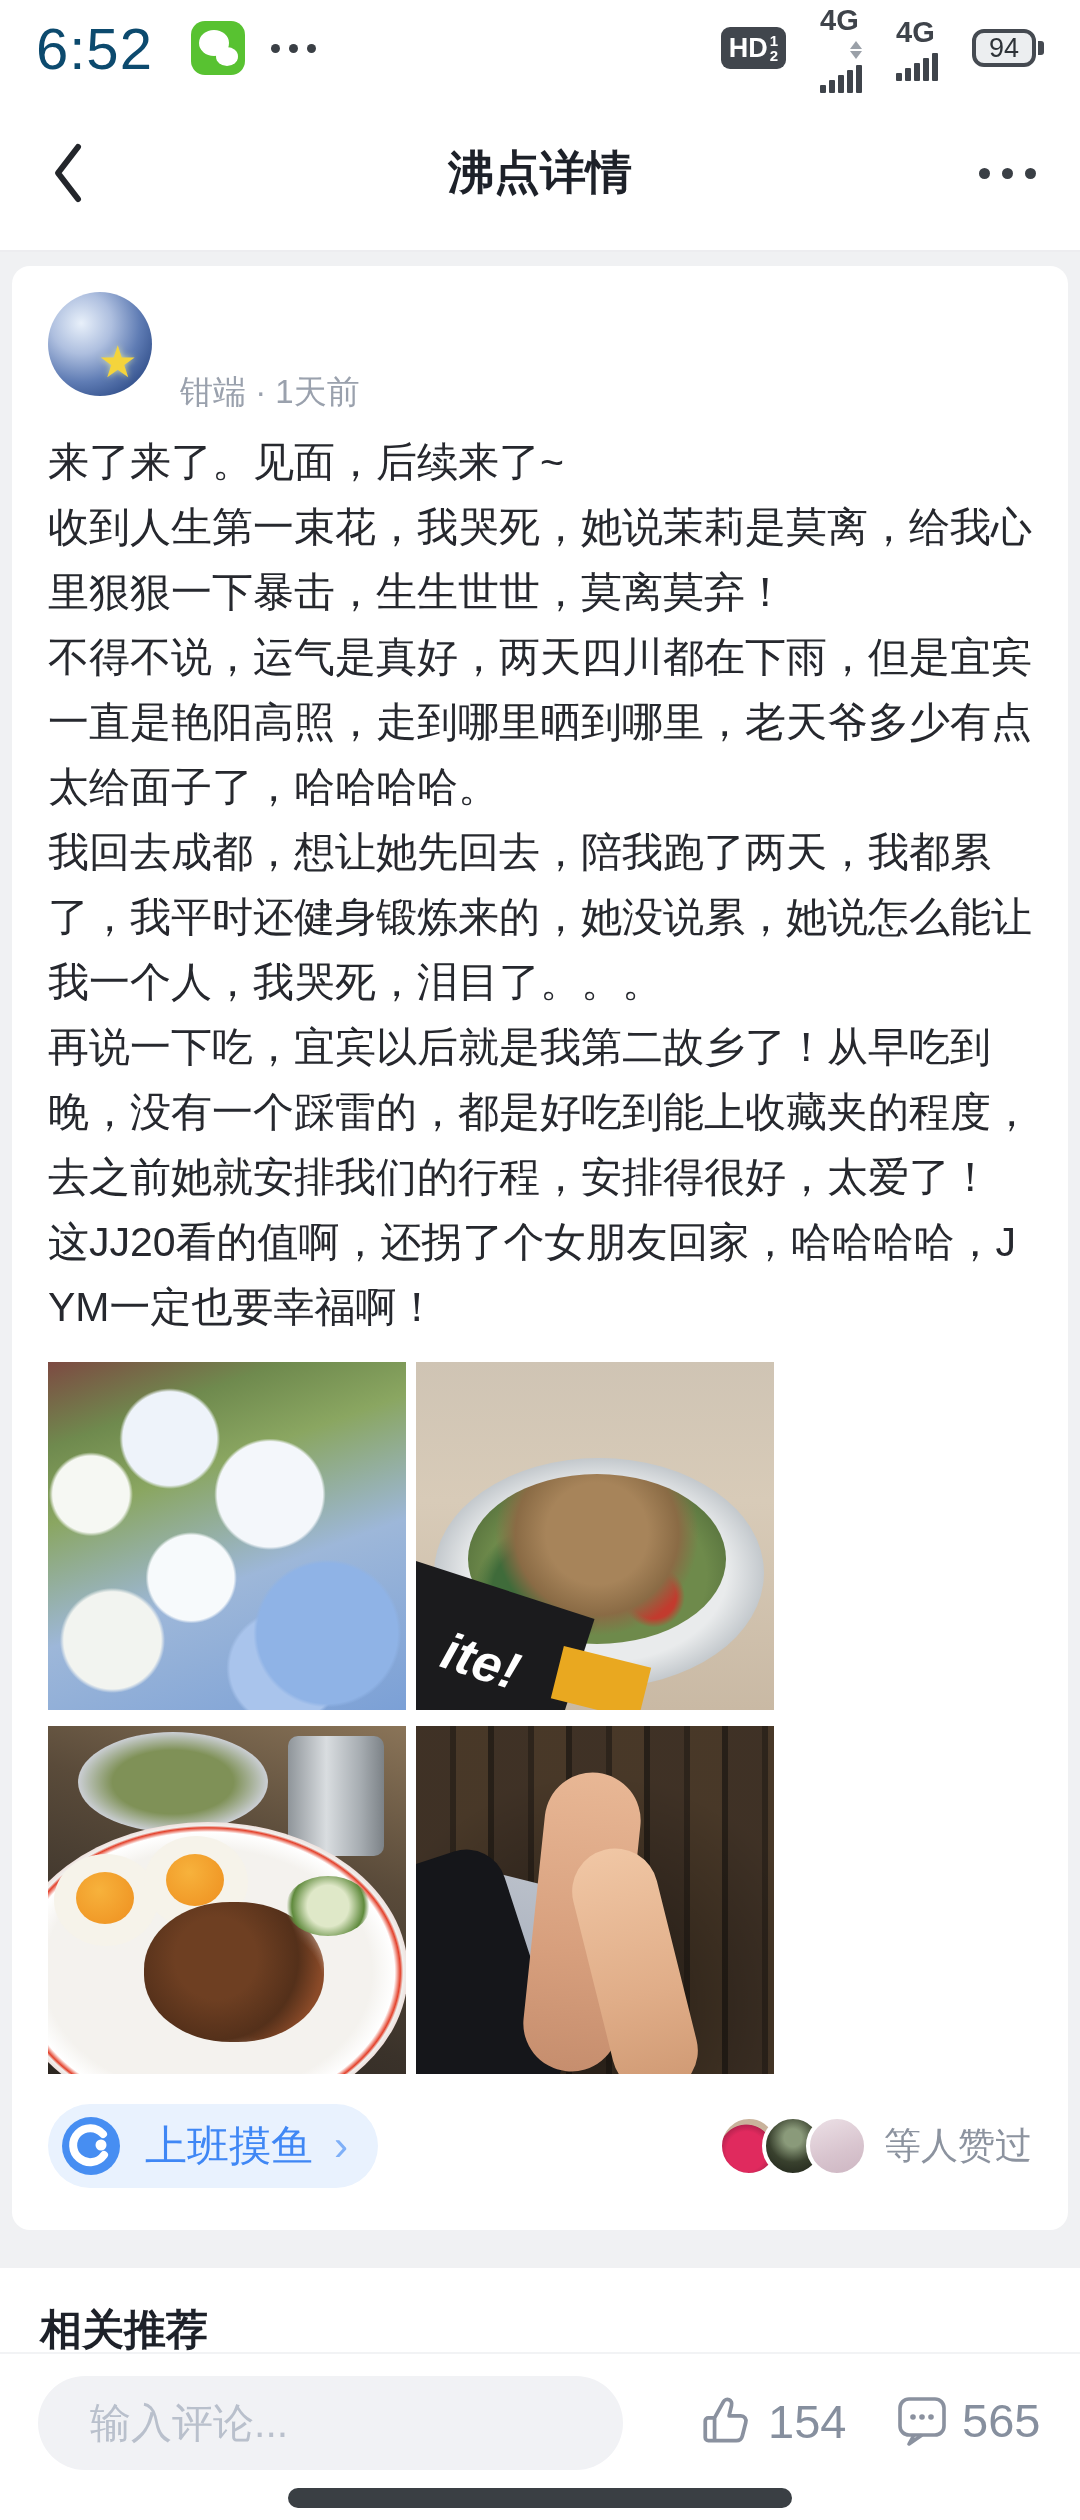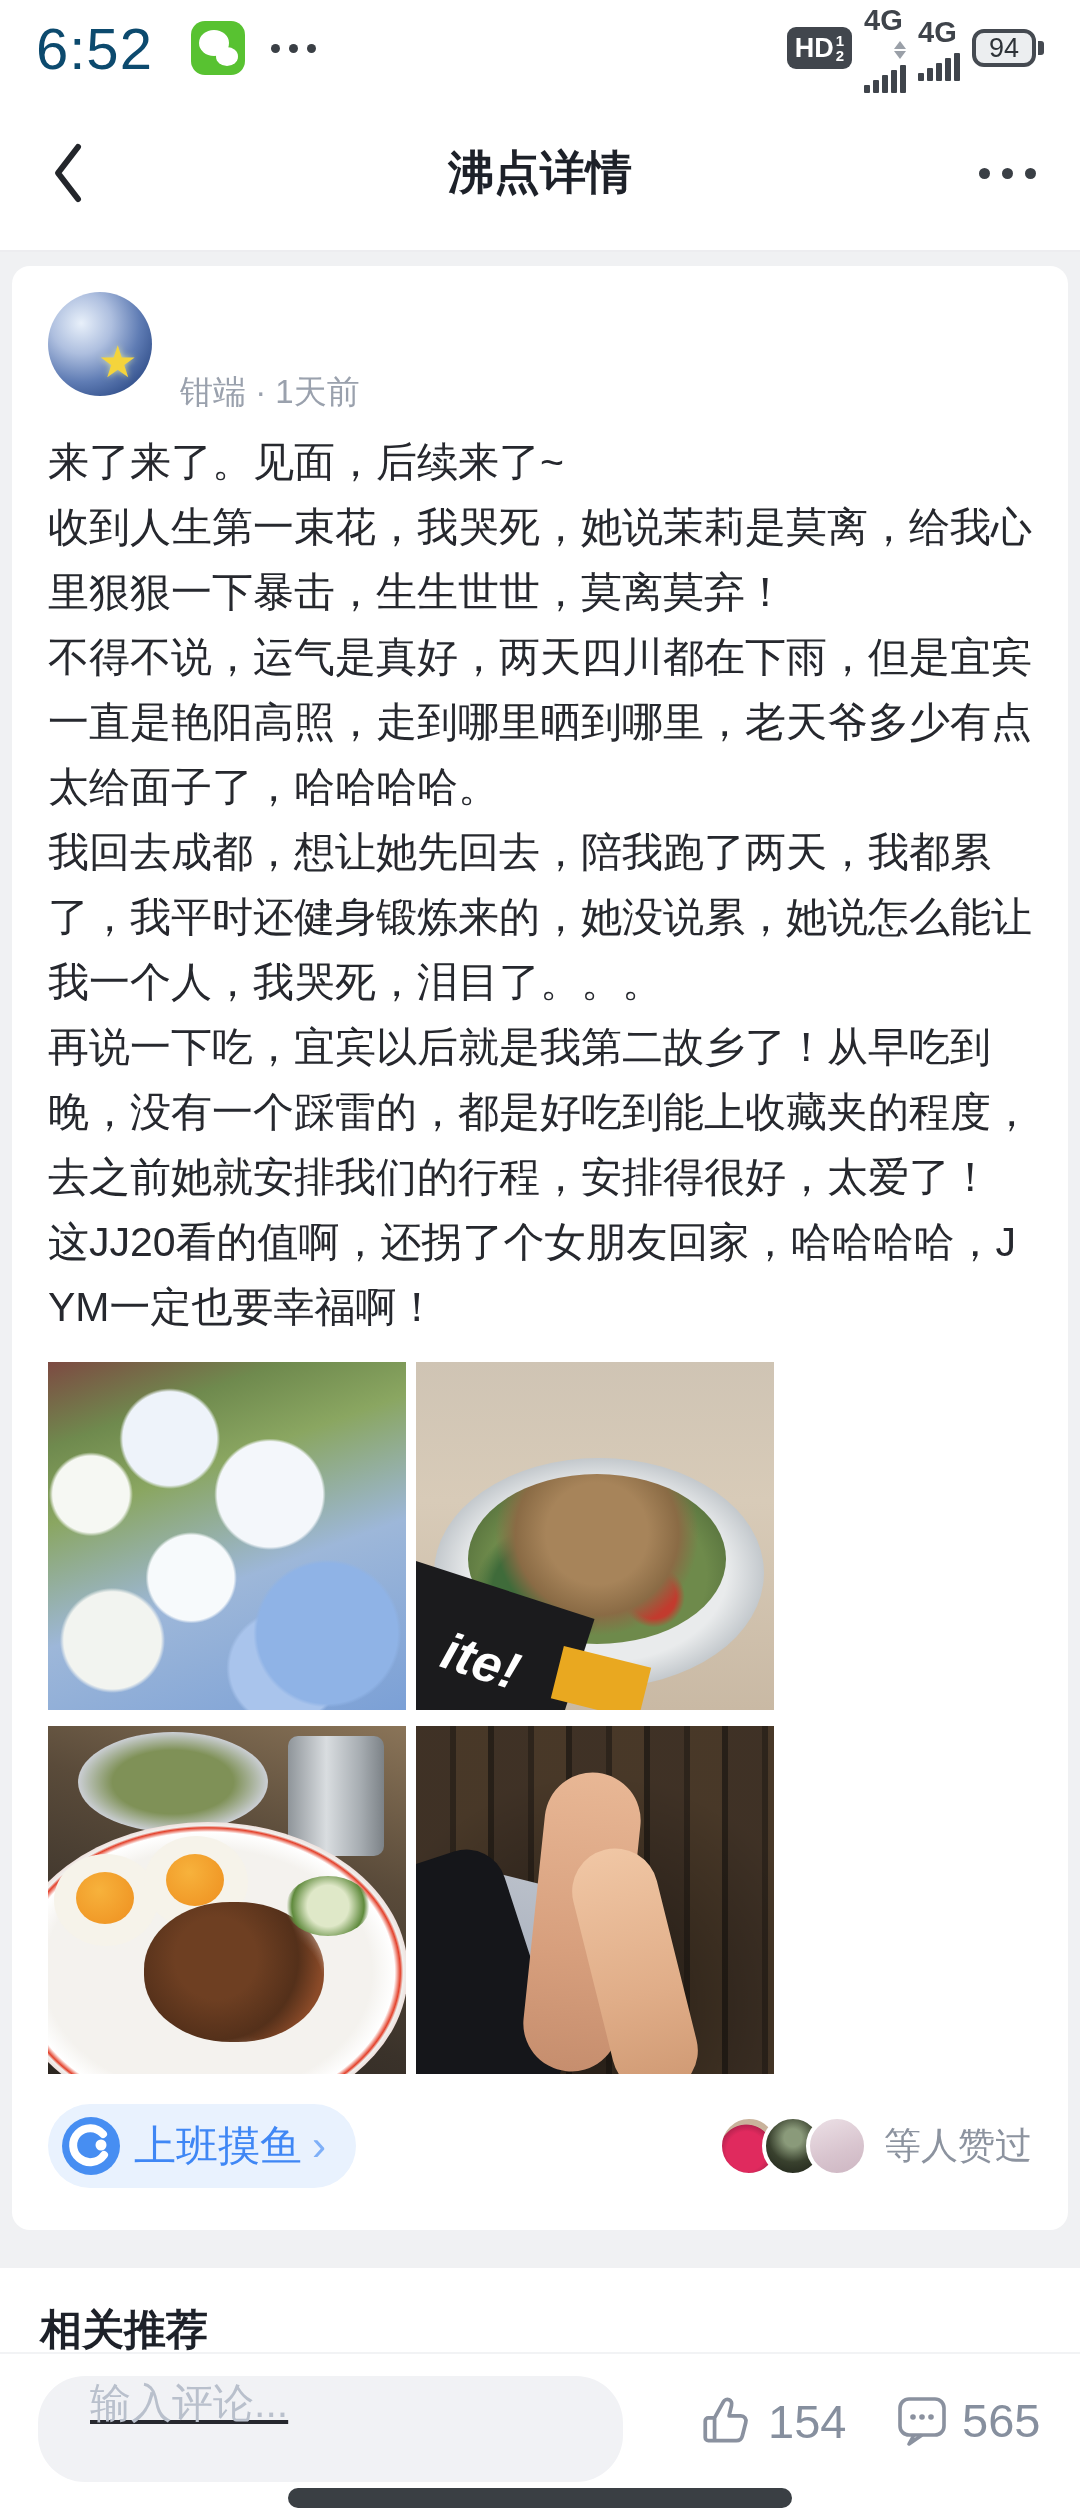--- a/index.html
+++ b/index.html
@@ -11,21 +11,21 @@
   
   .status-bar { position:absolute; top:0; left:0; width:1080px; height:96px;
     background:#fff; display:flex; align-items:center; padding:0 36px; }
   .sb-time { font-size:58px; color:#0c4a6e; letter-spacing:1px; }
   .wechat-ic { width:54px; height:54px; background:#58c231; border-radius:14px; margin-left:38px; position:relative; }
   .wechat-ic i { position:absolute; background:#fff; border-radius:50%; }
   .wechat-ic i.b1 { width:30px; height:26px; left:8px; top:9px; }
   .wechat-ic i.b2 { width:22px; height:19px; left:25px; top:26px; }
   .sb-dots { margin-left:26px; display:flex; gap:9px; }
   .sb-dots i, .nav-dots i { width:9px; height:9px; border-radius:50%; background:#3a3f45; display:block; }
-  .sb-right { margin-left:auto; display:flex; align-items:center; gap:12px; }
+  .sb-right { margin-left:auto; display:flex; align-items:center; gap:34px; }
   .hd-badge { background:#41464d; border-radius:9px; height:42px; padding:0 8px; display:flex; align-items:center; color:#fff; }
   .hd-badge b { font-size:27px; font-weight:800; letter-spacing:0; }
   .hd-sup { display:flex; flex-direction:column; font-size:15px; line-height:15px; margin-left:2px; font-weight:700; }
   .net { display:flex; align-items:flex-end; gap:4px;flex-direction:column; }
   .net .g { font-size:29px; font-weight:700; color:#3f444b; align-self:flex-start; }
   .updown { display:flex; flex-direction:column; gap:2px; align-self:flex-end; margin-bottom:2px; }
   .updown i { width:0; height:0; border-left:6px solid transparent; border-right:6px solid transparent; display:block; }
   .updown i.up { border-bottom:8px solid #9aa0a8; }
   .updown i.dn { border-top:8px solid #9aa0a8; }
   .bars { display:flex; align-items:flex-end; gap:3px; }
@@ -98,38 +98,38 @@
     background:linear-gradient(180deg,#b9bfc9,#9aa2b2); border-radius:30px; }
   .ph-hands .sleeve { position:absolute; left:-30px; top:130px; width:150px; height:260px; transform:rotate(-18deg);
     background:#15161a; border-radius:40px; }
   .ph-hands .hand1 { position:absolute; left:118px; top:46px; width:96px; height:300px; border-radius:48px;
     transform:rotate(6deg); background:linear-gradient(180deg,#e8b795,#d79f7d 60%,#c68e6e); }
   .ph-hands .hand2 { position:absolute; left:176px; top:120px; width:86px; height:250px; border-radius:44px;
     transform:rotate(-14deg); background:linear-gradient(180deg,#f0c6a4,#e0ad88 60%,#cf9973); }
   
   .topic-row { position:absolute; left:36px; right:36px; top:1838px; height:84px; display:flex; align-items:center; }
   .topic-pill { height:84px; border-radius:42px; background:#e9f2fe; display:flex; align-items:center;
-    padding:0 30px 0 14px; gap:14px; }
+    padding:0 30px 0 14px; gap:25px; }
   .topic-ic { width:58px; height:58px; flex:0 0 58px; }
   .topic-label { font-size:42px; color:#3f87f5; }
   .topic-chevron { font-size:42px; color:#7fb0f8; margin-left:-4px; }
   .likes { margin-left:auto; display:flex; align-items:center; }
   .mini-av { width:62px; height:62px; border-radius:50%; border:4px solid #fff; margin-left:-18px; }
   .mini-av.a1 { margin-left:0; background:radial-gradient(circle at 45% 60%, #e02a5e 0 45%, #b92350 60%, #c9b39c 62%); }
   .mini-av.a2 { background:radial-gradient(circle at 50% 35%, #8a9a7a 0 20%, #39412e 55%, #1d2118 100%); }
   .mini-av.a3 { background:linear-gradient(160deg,#ece0e6,#d8c4ce 60%,#cdb6c2); }
   .likes-text { font-size:37px; color:#8c939f; margin-left:16px; }
   
   .related { position:absolute; left:0; top:2268px; width:1080px; height:252px; background:#fff; }
   .related h2 { font-size:42px; font-weight:700; color:#1d2129; padding:34px 0 0 40px; }
   
   .bottom-bar { position:absolute; left:0; top:2352px; width:1080px; height:168px; background:#fff;
     border-top:2px solid #f2f3f5; }
-  .cmt-input { position:absolute; left:38px; top:22px; width:585px; height:106px; border-radius:47px;
-    background:#f1f2f5; display:flex; align-items:flex-start; padding:0 30px 0 52px;text-decoration:underline; }
+  .cmt-input { position:absolute; left:38px; top:22px; width:585px; height:94px; border-radius:47px;
+    background:#f1f2f5; display:flex; align-items:center; padding:0 30px 0 52px; }
   .cmt-input span { font-size:41px; color:#b9c0cc; }
   .act { position:absolute; display:flex; align-items:center; gap:12px; }
   .act .cnt { font-size:47px; color:#868f9e; }
   .act-like { left:698px; top:38px; }
   .act-cmt { left:894px; top:38px; }
   .watermark { position:absolute; right:30px; top:102px; font-size:33px; color:#a0a0a0;
     text-shadow:0 1px 0 #fff; }
   .home-indicator { position:absolute; left:288px; top:134px; width:504px; height:20px; border-radius:10px; background:#3a3f44; }
 </style>
 </head>

